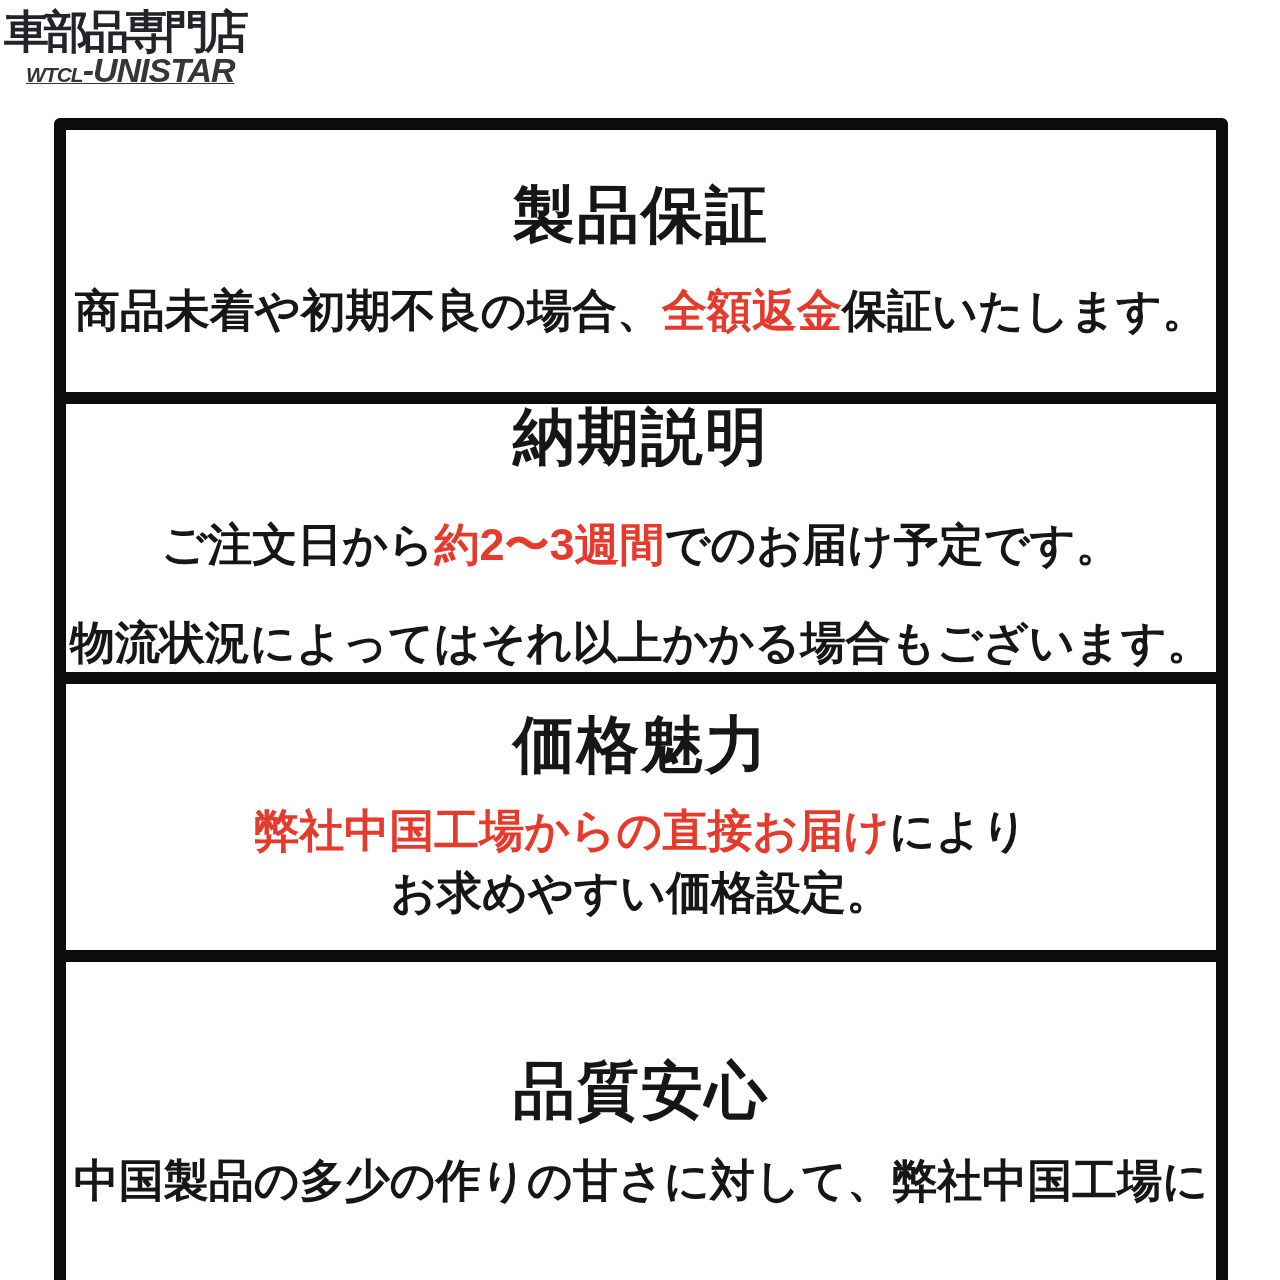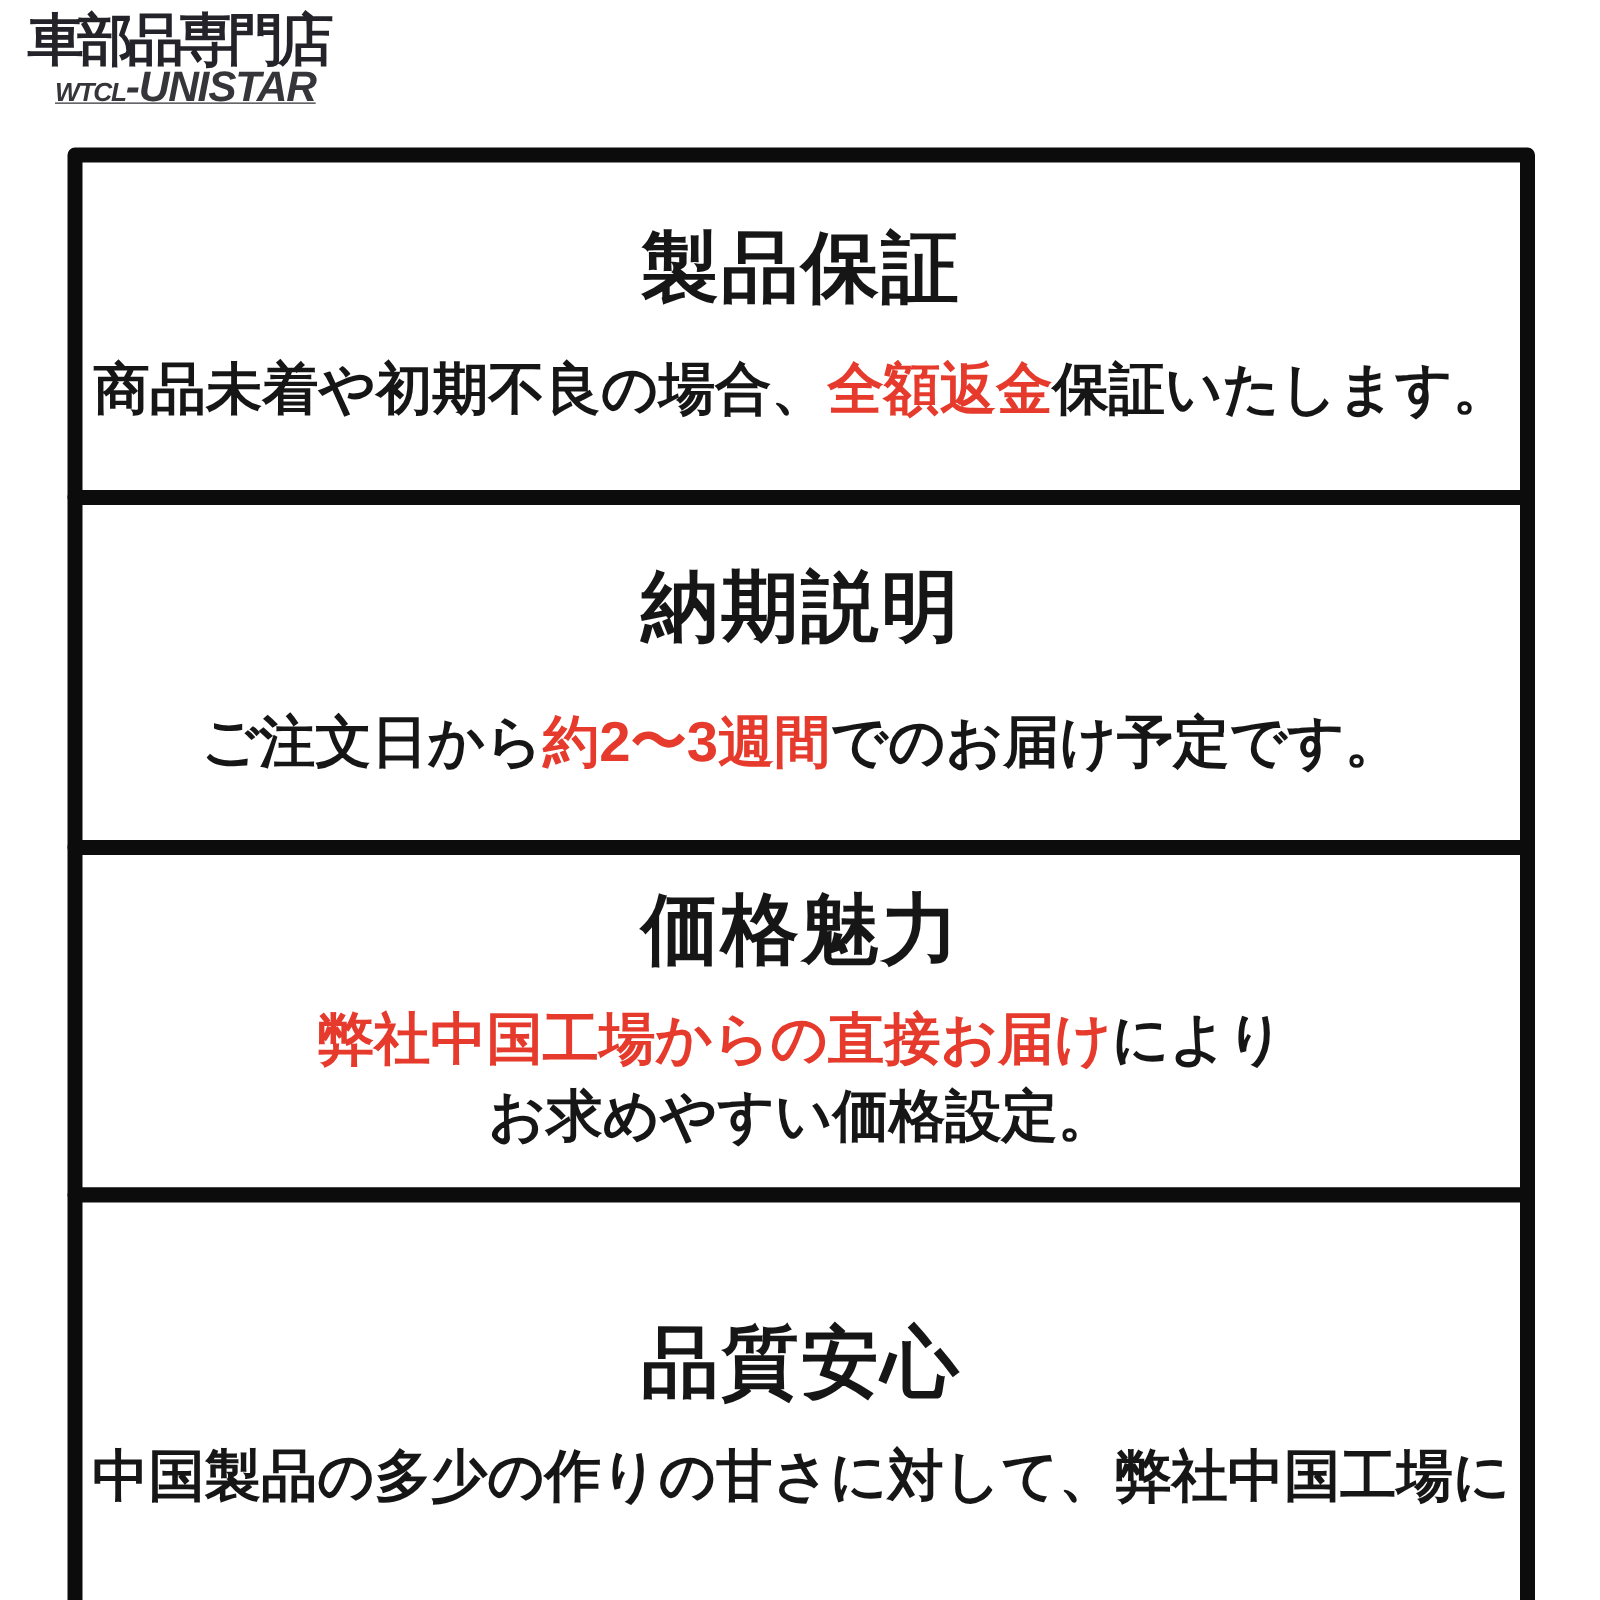--- a/index.html
+++ b/index.html
@@ -11,21 +11,21 @@
   *{margin:0;padding:0;box-sizing:border-box;}
   html,body{background:#ffffff;}
   body{
     width:1280px;height:1280px;
     font-family:"Liberation Sans","DejaVu Sans",sans-serif;
     color:var(--text-black);
     overflow:hidden;
     position:relative;
   }
   
-  .logo{padding:8px 0 0 22px;height:86px;}
+  .logo{padding:8px 0 0 4px;height:86px;}
   .store-name{
     font-size:45px;
     font-weight:900;
     letter-spacing:-5px;
     color:var(--logo-black);
     line-height:1.05;
     white-space:nowrap;
   }
   .brand-line{
     margin-left:22px;
@@ -97,20 +97,21 @@
 <main class="boxes">
 
   <section class="box box-1">
     <h2 class="sec-title">製品保証</h2>
     <p class="sec-line"><span>商品未着や初期不良の場合、</span><span class="red">全額返金</span><span>保証いたします。</span></p>
   </section>
 
   <section class="box box-2">
     <h2 class="sec-title">納期説明</h2>
     <p class="sec-line"><span>ご注文日から</span><span class="red">約2〜3週間</span><span>でのお届け予定です。</span></p>
+    <p class="sec-line"><span>物流状況によってはそれ以上かかる場合もございます。</span></p>
   </section>
 
   <section class="box box-3">
     <h2 class="sec-title">価格魅力</h2>
     <p class="sec-line"><span class="red">弊社中国工場からの直接お届け</span><span>により</span></p>
     <p class="sec-line"><span>お求めやすい価格設定。</span></p>
   </section>
 
   <section class="box box-4">
     <h2 class="sec-title">品質安心</h2>

